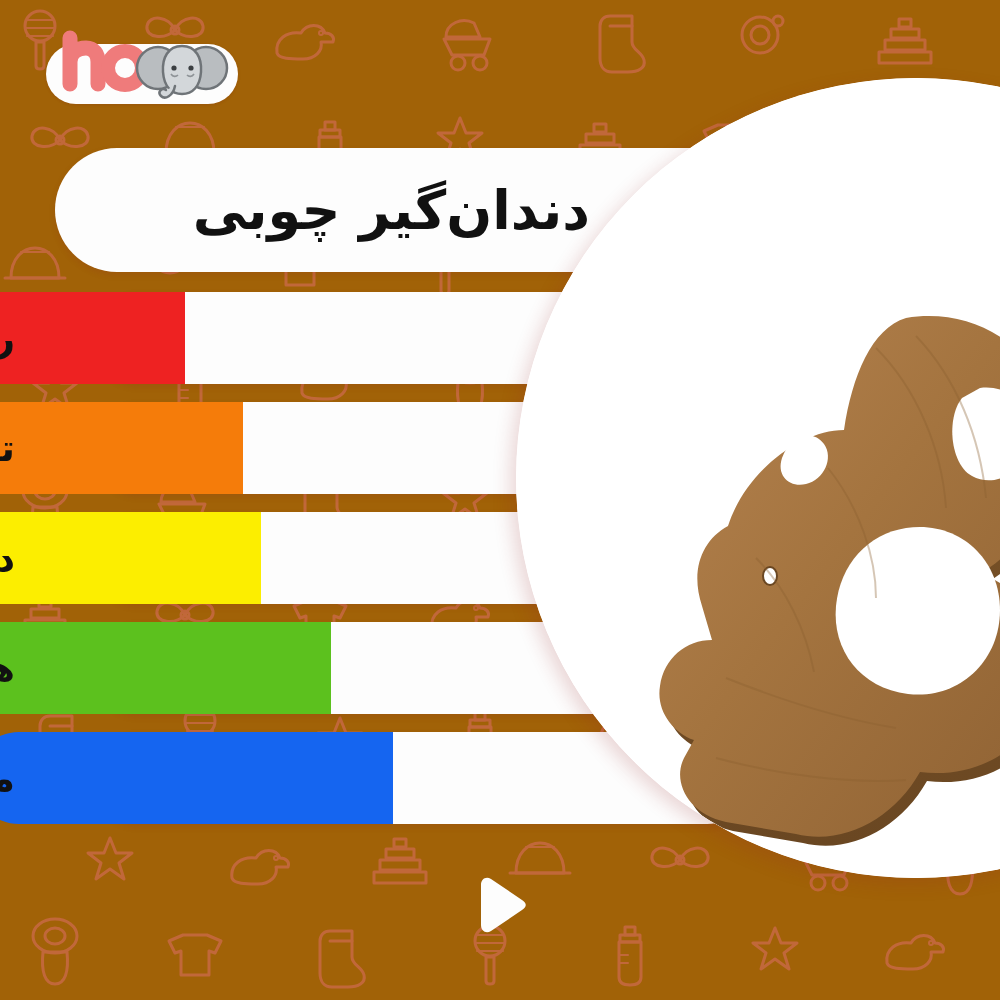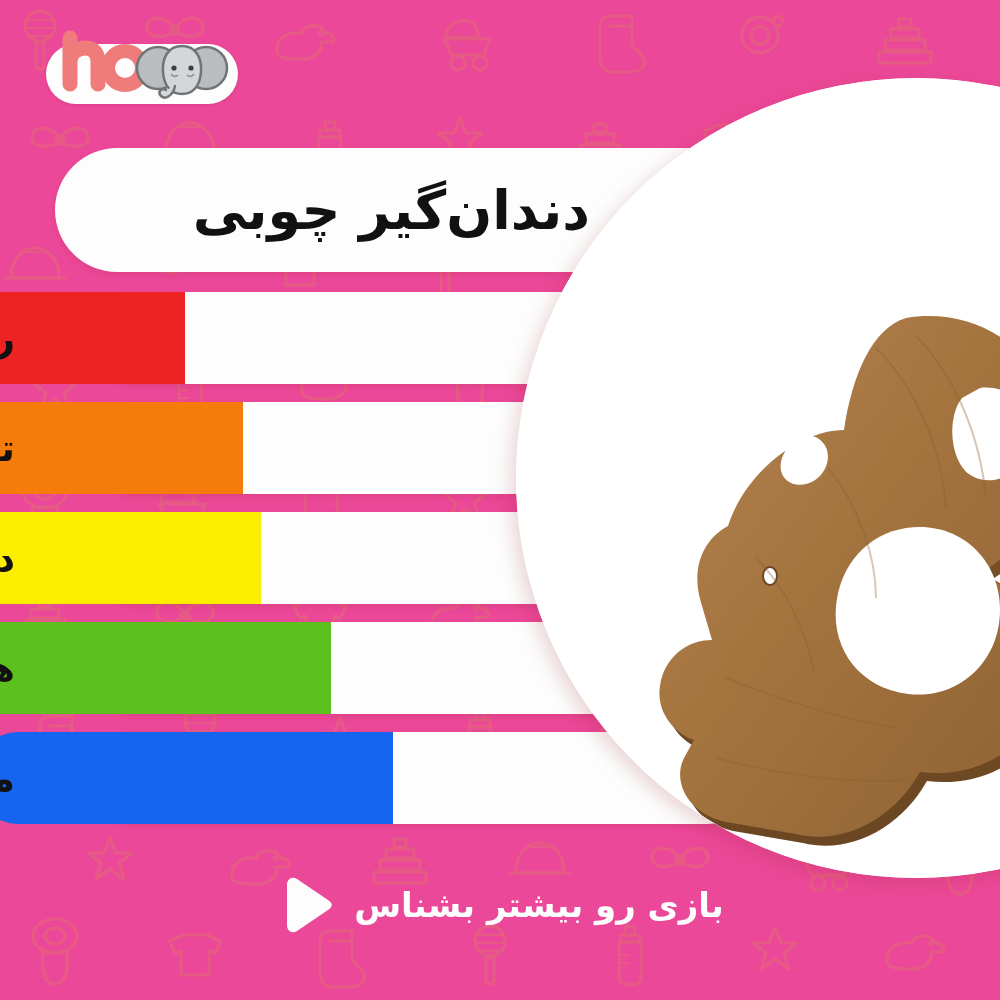--- a/index.html
+++ b/index.html
@@ -2,21 +2,21 @@
 <html lang="fa" dir="rtl"><head>
 <meta charset="utf-8">
 <title>Hoo - Product Info Card</title>
 <style>
   html,body{margin:0;padding:0;}
   body{
     width:1000px;height:1000px;overflow:hidden;
     font-family:"DejaVu Sans","Liberation Sans",sans-serif;
     background:#ef7b7b;
   }
-  .stage{position:relative;width:1000px;height:1000px;overflow:hidden;background:#ec4899;}
+  .stage{position:relative;width:1000px;height:1000px;overflow:hidden;background:#a16207;}
 
   
   .doodles{position:absolute;inset:0;opacity:.5;}
   .doodles svg{display:block;width:100%;height:100%;}
 
   
   .logo{
     position:absolute;left:46px;top:44px;width:192px;height:60px;
     border-radius:30px;background:#fdfdfd;
     box-shadow:0 1px 3px rgba(120,30,30,.18);
@@ -393,20 +393,19 @@
               <path d="M762,716 C786,710 806,696 818,678"></path>
               <path d="M700,616 C724,608 748,606 770,610"></path>
             </g>
           </g>
         </g>
       </svg>
     </div>
   </div>
 
   <div class="cta">
-    <span class="cta-text">بازی رو بیشتر بشناس</span>
     <svg class="cta-play" viewBox="0 0 60 56" xmlns="http://www.w3.org/2000/svg">
       <path d="M11,8 C11,2 16,-1 21,2 L52,23 C57,26 57,30 52,33 L21,54
                C16,57 11,54 11,48 Z" fill="#fdfdfd"></path>
     </svg>
   </div>
 
 </div>
 
 </body></html>

